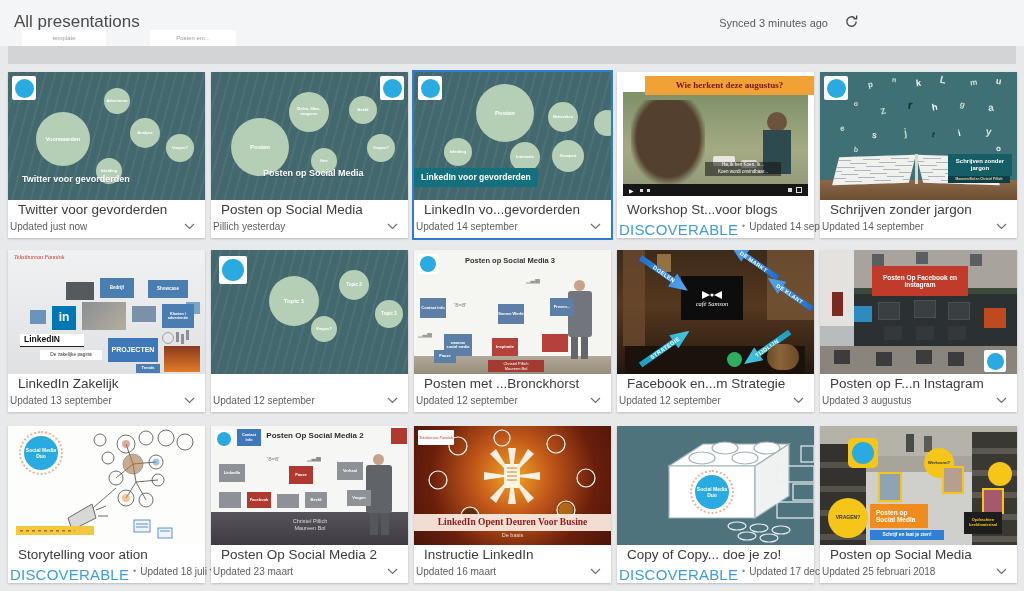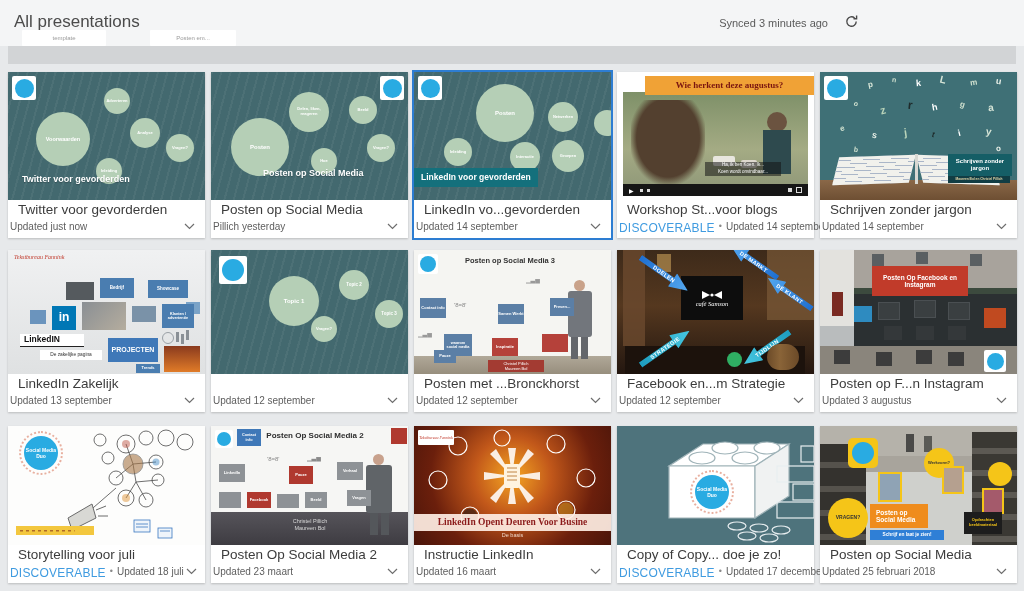--- a/index.html
+++ b/index.html
@@ -19,21 +19,21 @@
          text-align:center;line-height:17px;overflow:hidden;white-space:nowrap}
   
   .card{position:absolute;width:197px;background:#fff;box-shadow:0 1px 2px rgba(0,0,0,.2);cursor:pointer}
   .card.selected{outline:2px solid #2d7dd2}
   .row1{height:166px}.row2{height:162px}.row3{height:157px}
   .thumb{position:absolute;left:0;top:0;width:197px;overflow:hidden}
   .row1 .thumb{height:128px}.row2 .thumb{height:124px}.row3 .thumb{height:119px}
   .info{position:absolute;left:0;bottom:0;width:197px;height:38px;background:#fff}
   .title{position:absolute;left:10px;top:2px;right:8px;font-size:13.5px;color:#3c3c3c;white-space:nowrap;overflow:hidden}
   .meta-row{position:absolute;left:2px;right:8px;bottom:4px;height:13px;display:flex;font-size:10px;color:#5e5e5e;white-space:nowrap}
-  .disc{color:#3f9be0;font-size:12px;letter-spacing:.2px}
+  .disc{color:#3f9be0;font-size:15px;letter-spacing:.2px}
   .sep{margin:0 4px;color:#8a8a8a;font-size:9px}
   .chev{margin-left:auto;display:flex;padding:2px}
   
   .teal{background-color:#43696f;background-image:repeating-linear-gradient(105deg,rgba(255,255,255,.05) 0 2px,transparent 2px 9px)}
   .bubble{position:absolute;border-radius:50%;background:#b5cfb6;color:#fff;display:flex;align-items:center;justify-content:center;text-align:center;font-weight:bold;line-height:1.15;overflow:hidden}
   .logo-sq{position:absolute;width:24px;height:24px;background:#fff;border-radius:2px;display:flex;align-items:center;justify-content:center}
   .logo-dot{width:19px;height:19px;border-radius:50%;background:#29abe2}
   .thumb-footer{position:absolute;color:#fff;font-weight:bold;font-size:9px;text-shadow:0 1px 1px rgba(0,0,0,.25);white-space:nowrap}
   .badge-teal{position:absolute;background:#14707c;color:#fff;font-weight:bold;font-size:8.5px;padding:4px 7px;line-height:1.25}
   .abs{position:absolute}
@@ -510,21 +510,21 @@
         <rect x="126" y="94" width="16" height="12"></rect>
           <line x1="128" y1="98" x2="140" y2="98"></line>
           <line x1="128" y1="101" x2="140" y2="101"></line>
         <rect x="150" y="102" width="14" height="10"></rect>
           <line x1="152" y1="105" x2="162" y2="105"></line>
       </g>
     </svg>
     <div class="abs" style="left:8px;top:100px;width:78px;height:9px;background:#f3c73e;background-image:repeating-linear-gradient(90deg,rgba(120,30,20,.55) 0 3px,transparent 3px 6px);background-size:70% 1.5px;background-repeat:no-repeat;background-position:4px 4px"></div>
   </div>
   <div class="info">
-    <div class="title">Storytelling voor juli</div>
+    <div class="title">Storytelling voor ation</div>
     <div class="meta-row">
         <span class="disc">DISCOVERABLE</span>
         <span class="sep">•</span>
         <span>Updated 18 juli</span>
       <span class="chev">
           <svg width="11" height="7">
             <polyline points="1,1 5.5,5.5 10,1" fill="none" stroke="#6e6e6e" stroke-width="1.2"></polyline>
           </svg>
         </span>
       </div>

